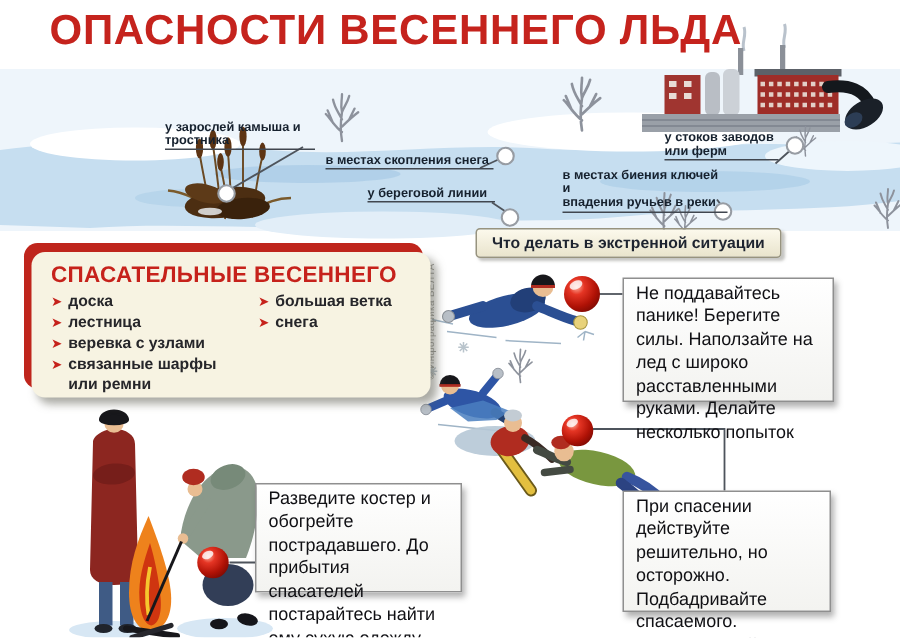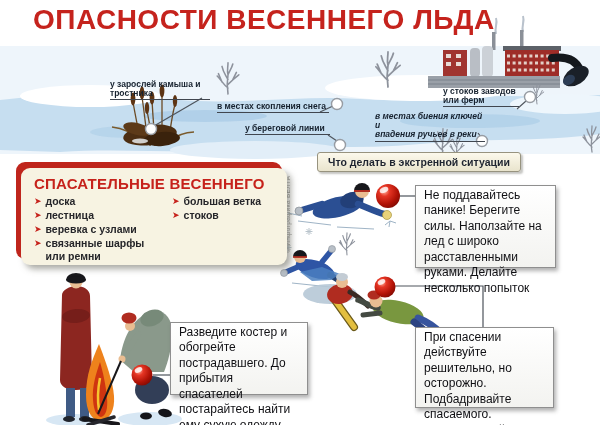--- a/index.html
+++ b/index.html
@@ -12,21 +12,21 @@
          border:1px solid #97937f;border-radius:3px;box-shadow:2px 2px 2px rgba(90,90,80,.35);
          font-size:10.5px;font-weight:bold;color:#1e2430;padding:3px 10px;white-space:nowrap;}
   #label-places{left:35px;top:46px;}
   #label-emergency{left:317px;top:152px;}
   .callout{position:absolute;z-index:3;font-size:8.5px;font-weight:bold;color:#16212e;
          line-height:1.08;white-space:pre-line;border-bottom:1.5px solid #40464f;padding-bottom:1px;}
   #callout-reeds{left:110px;top:80px;width:100px;}
   #callout-snow{left:217px;top:102px;width:112px;}
   #callout-shore{left:245px;top:124px;width:85px;}
   #callout-drains{left:443px;top:87px;width:76px;}
-  #callout-springs{left:375px;top:112px;width:110px;font-style:italic;}
+  #callout-springs{left:375px;top:112px;width:110px;}
   .rescue-box{position:absolute;z-index:3;left:21px;top:168px;width:266px;height:97px;
          background:#f7f3e2;border-radius:9px;
          box-shadow:-5px -6px 0 0 #bf251c,4px 4px 6px rgba(100,100,90,.55);}
   .rescue-box h2{margin:7px 0 3px 13px;font-size:15px;font-weight:900;letter-spacing:.2px;color:#c6221b;}
   .ri-cols{display:flex;margin-left:13px;}
   .ri-col1{width:138px;}
   .ri-item{display:flex;align-items:flex-start;margin-bottom:1px;}
   .bullet{color:#c6221b;font-size:9px;line-height:13px;margin-right:4px;}
   .ri-text{font-size:10.5px;font-weight:bold;color:#26262a;line-height:12.5px;white-space:pre-line;}
   .tip-box{position:absolute;z-index:3;background:linear-gradient(#ffffff,#f3f3f0);
@@ -293,21 +293,21 @@
 или ремни</span>
           </div>
       </div>
       <div class="ri-col2">
         <div class="ri-item">
           <span class="bullet">➤</span>
           <span class="ri-text">большая ветка</span>
           </div>
         <div class="ri-item">
           <span class="bullet">➤</span>
-          <span class="ri-text">стоков</span>
+          <span class="ri-text">снега</span>
           </div>
       </div>
     </div>
   </section>
 
   <div class="tag-label" id="label-emergency">Что делать в экстренной ситуации</div>
 
   <div class="tip-box" id="tip-self">Не поддавайтесь панике! Берегите силы. Наползайте на лед с широко расставленными руками. Делайте несколько попыток</div>
   <div class="tip-box" id="tip-fire">Разведите костер и обогрейте пострадавшего. До прибытия спасателей постарайтесь найти ему сухую одежду</div>
   <div class="tip-box" id="tip-rescue">При спасении действуйте решительно, но осторожно. Подбадривайте спасаемого. Спасательный предмет подавайте с расстояния 3-4 метра</div>

